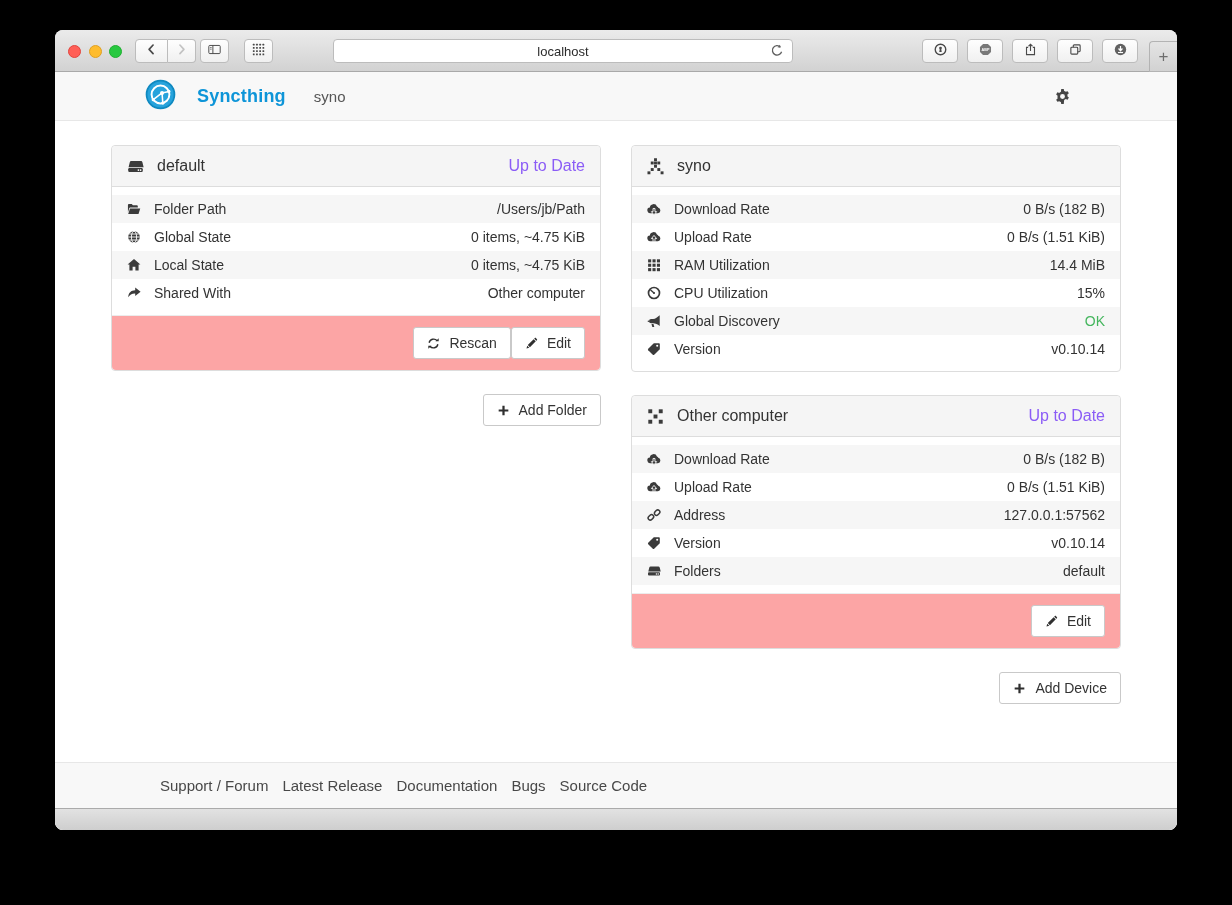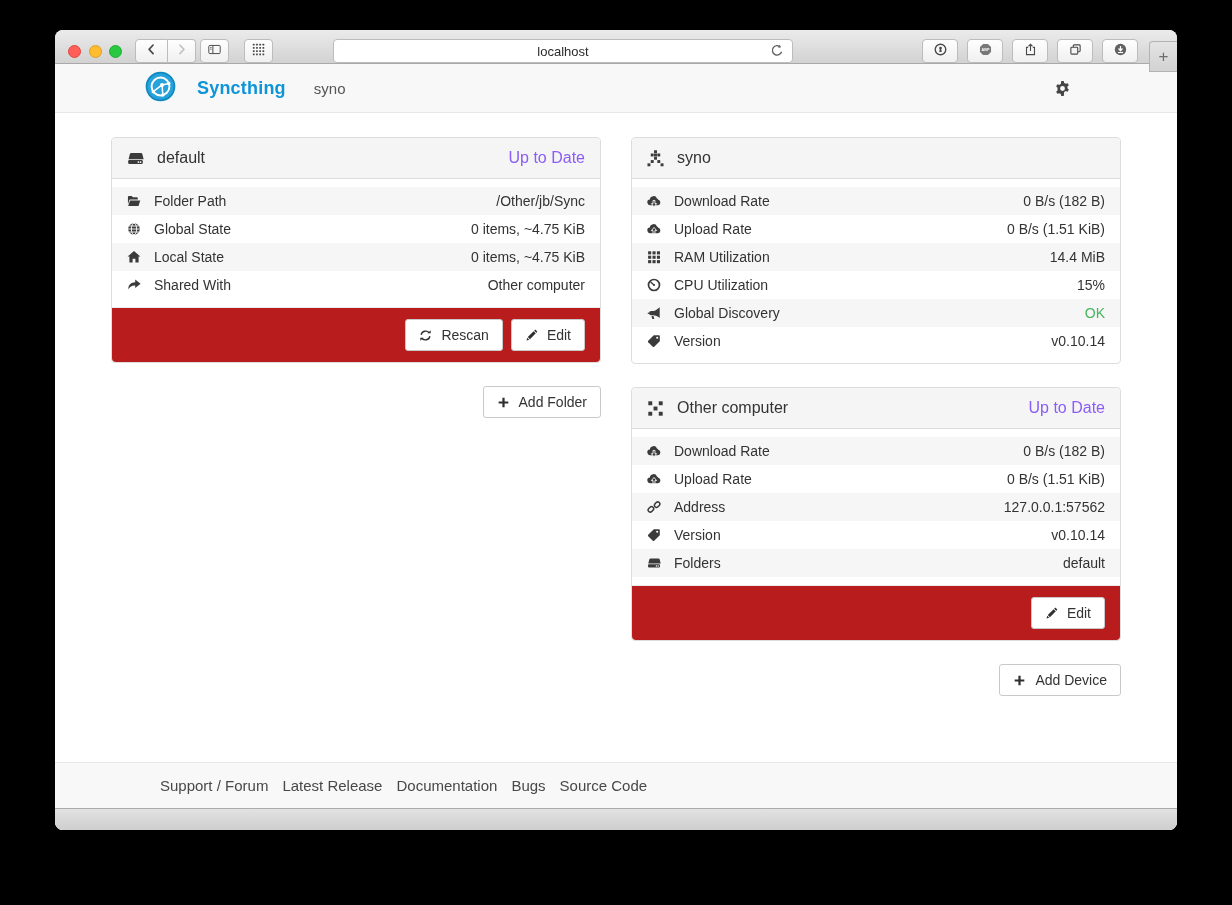--- a/index.html
+++ b/index.html
@@ -6,21 +6,21 @@
   html,body { background:#000; }
   body { width:1232px; height:905px; overflow:hidden; }
   .stage { position:relative; width:1232px; height:905px; background:#000; }
 
   
   .window { position:absolute; left:55px; top:30px; width:1122px; height:800px;
     border-radius:8px; overflow:hidden; background:#fff; display:flex; flex-direction:column;
     box-shadow:0 18px 50px rgba(0,0,0,.65); }
 
   
-  .titlebar { position:relative; flex:none; height:34px;
+  .titlebar { position:relative; flex:none; height:42px;
     background:linear-gradient(#ebebeb,#d2d2d2); border-bottom:1px solid #a9a9a9; }
   .traffic { position:absolute; left:13px; top:15px; display:flex; gap:7.5px; }
   .light { width:13px; height:13px; border-radius:50%; }
   .light-red   { background:#ff5f57; border:1px solid #e2443d; }
   .light-yellow{ background:#febc2e; border:1px solid #dfa023; }
   .light-green { background:#28c840; border:1px solid #1faf30; }
   .tb-btn { position:absolute; top:9px; height:24px; display:flex; align-items:center; justify-content:center;
     background:linear-gradient(#fefefe,#f0f0f0); border:1px solid #bcbcbc; border-radius:4px; color:#4a4a4a; }
   .tb-btn svg { width:13px; height:13px; }
   .seg-left  { border-radius:4px 0 0 4px; }
@@ -58,22 +58,22 @@
   .panel-status { margin-left:auto; font-size:16px; color:#8b5cf6; }
 
   .ptable { padding:8px 0; }
   .prow { display:flex; align-items:center; padding:5px 15px; font-size:14px; color:#333; line-height:18px; }
   .prow.stripe { background:#f6f6f6; }
   .prow .icon { width:14px; height:14px; margin-right:13px; color:#3b3b3b; flex:none; }
   .prow .icon svg { width:14px; height:14px; display:block; }
   .pvalue { margin-left:auto; text-align:right; }
   .pvalue.green { color:#45b65e; }
 
-  .panel-footer { padding:11px 15px; background:#b91c1c; border-top:1px solid #ececec;
-    border-radius:0 0 4px 4px; display:flex; justify-content:flex-end; gap:8px; }
+  .panel-footer { padding:11px 15px; background:#fca5a5; border-top:1px solid #ececec;
+    border-radius:0 0 4px 4px; display:flex; justify-content:flex-end; }
   .btn { display:inline-flex; align-items:center; gap:9px; background:#fff; border:1px solid #c9c9c9;
     border-radius:3px; padding:7px 13px; font-size:14px; color:#333; cursor:pointer; }
   .btn .icon { width:13px; height:13px; color:#2f2f2f; display:flex; }
   .btn .icon svg { width:13px; height:13px; }
   .add-row { display:flex; justify-content:flex-end; margin-top:3px; }
 
   .page-footer { flex:none; height:46px; background:#f8f8f8; border-top:1px solid #e7e7e7;
     display:flex; align-items:center; gap:14px; padding:0 90px 0 105px; }
   .flink { font-size:15px; color:#484848; text-decoration:none; cursor:pointer; }
   .window-bottom { flex:none; height:22px; background:linear-gradient(#e2e2e2,#cecece); border-top:1px solid #ababab; }
@@ -211,21 +211,21 @@
                 </div>
                 <div class="ptable">
                   <div class="prow stripe">
                     <span class="icon">
                       <svg viewBox="0 0 15 13" fill="currentColor">
                         <path d="M1 10.2 V2.2 C1 1.6 1.4 1.2 2 1.2 h3.1 l1.2 1.4 h4.3 c.6 0 1 .4 1 1 v1.2 H3.4 c-.5 0-.9.3-1 .8 z"></path>
                         <path d="M1.3 11.8 3.2 6 h11 l-1.9 5.8 z"></path>
                       </svg>
                     </span>
                     <span class="plabel">Folder Path</span>
-                    <span class="pvalue">/Other/jb/Sync</span>
+                    <span class="pvalue">/Users/jb/Path</span>
                   </div>
                   <div class="prow">
                     <span class="icon">
                       <svg viewBox="0 0 14 14">
                         <circle cx="7" cy="7" r="5.8" fill="currentColor"></circle>
                         <g stroke="#fff" stroke-width=".9" fill="none">
                           <ellipse cx="7" cy="7" rx="2.6" ry="5.8"></ellipse>
                           <path d="M1.2 7 h11.6 M2.2 4 h9.6 M2.2 10 h9.6"></path>
                         </g>
                       </svg>

